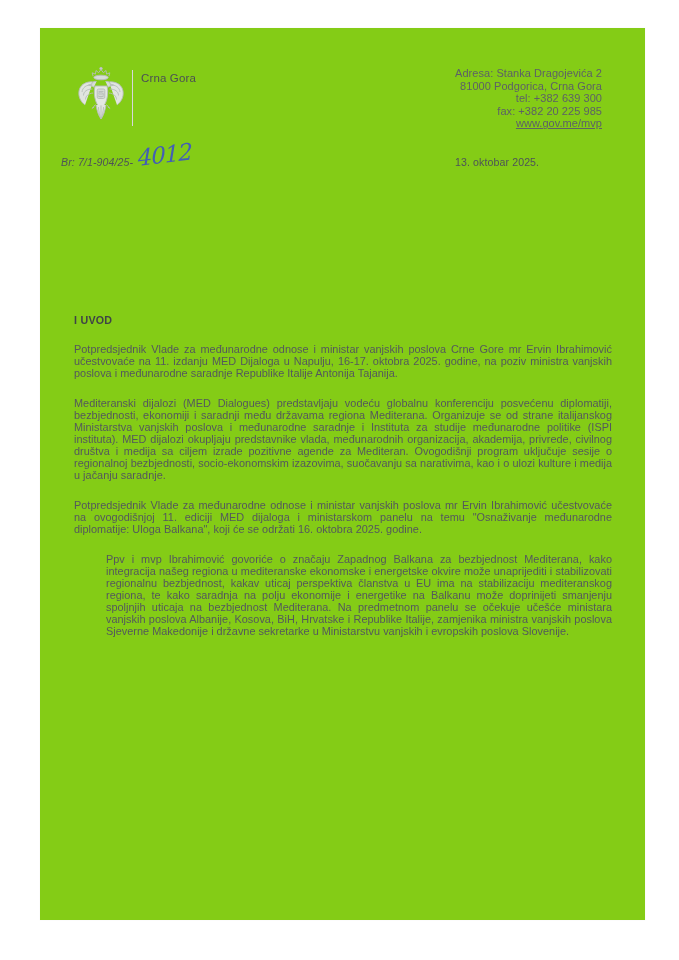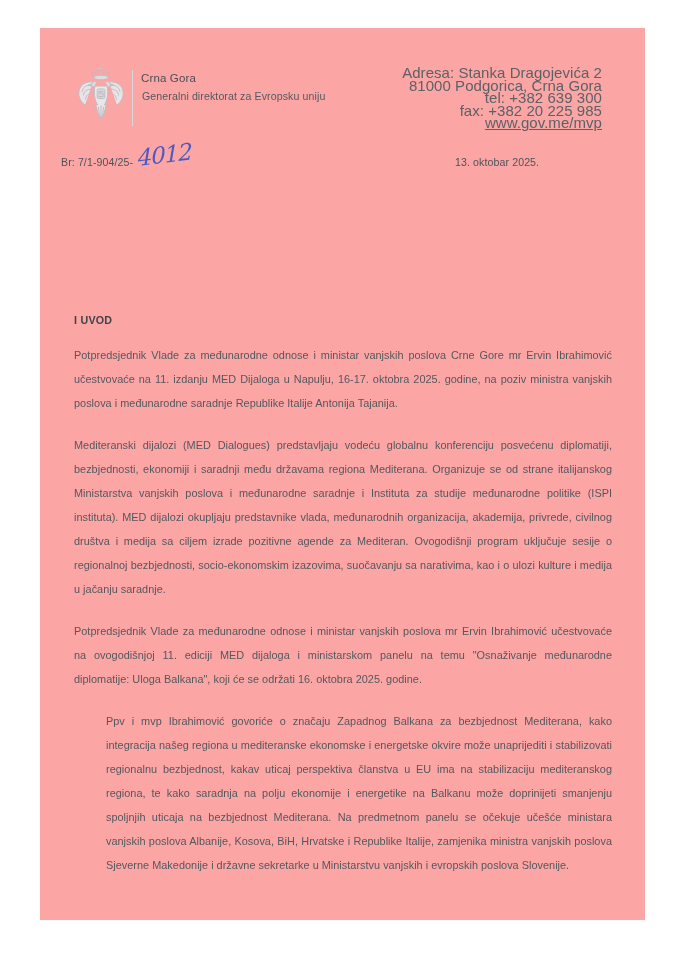--- a/index.html
+++ b/index.html
@@ -14,21 +14,21 @@
     -webkit-font-smoothing: antialiased;
   }
 
   
   #page-sheet {
     position: absolute;
     left: 40px;
     top: 28px;
     width: 605px;
     height: 892px;
-    background: #fca5a5;
+    background: #84cc16;
     box-shadow: 0 0 0 0.5px rgba(0,0,0,0.025);
   }
 
   
   .letterhead {
     position: absolute;
     left: 0; top: 0;
     width: 605px;
     height: 86px;
   }
@@ -69,21 +69,21 @@
     letter-spacing: 0.1px;
     white-space: nowrap;
     padding-left: 1px;
   }
 
   .address-block {
     position: absolute;
     right: 43px;
     top: 39px;
     text-align: right;
-    font-size: 15px;
+    font-size: 11px;
     line-height: 12.6px;
     color: #5d6166;
     letter-spacing: 0.05px;
     white-space: nowrap;
   }
   .address-block .weblink {
     text-decoration: underline;
     color: #5d6166;
   }
 
@@ -96,20 +96,21 @@
     height: 34px;
   }
   .ref-no {
     position: absolute;
     left: 21px;
     top: 6px;
     font-size: 10.6px;
     color: #4e5358;
     letter-spacing: 0.1px;
     white-space: nowrap;
+    font-style: italic;
   }
   .ref-hand {
     position: absolute;
     left: 98px;
     top: -5px;
     font-family: "DejaVu Serif", serif;
     font-size: 23px;
     font-style: italic;
     font-weight: 500;
     color: #3d55c4;
@@ -164,21 +165,21 @@
   h2.section-head {
     margin: 0 0 17px 0;
     font-size: 10.7px;
     font-weight: bold;
     color: #3f4347;
     letter-spacing: 0.25px;
   }
   p.para {
     margin: 0 0 18px 0;
     font-size: 10.9px;
-    line-height: 24px;
+    line-height: 12px;
     color: #54585d;
     text-align: justify;
     letter-spacing: 0.02px;
   }
   p.para:last-child { margin-bottom: 0; margin-left: 32px; }
   .gap-before { margin-top: 23px; }
 </style>
 </head>
 <body>
 
@@ -214,21 +215,20 @@
 
           <path d="M19.5 38.5 l-3 3.5 M30.5 38.5 l3 3.5 M18.2 41 l-2.4 1.6 M31.8 41 l2.4 1.6"></path>
         </g>
       </svg>
     </div>
 
     <div class="org-divider"></div>
 
     <div class="org-block">
       <div class="org-line1">Crna Gora</div>
-      <div class="org-line3">Generalni direktorat za Evropsku uniju</div>
     </div>
 
     <div class="address-block">
       <div>Adresa: Stanka Dragojevića 2</div>
       <div>81000 Podgorica, Crna Gora</div>
       <div>tel: +382 639 300</div>
       <div>fax: +382 20 225 985</div>
       <div class="weblink">www.gov.me/mvp</div>
     </div>
   </div>

